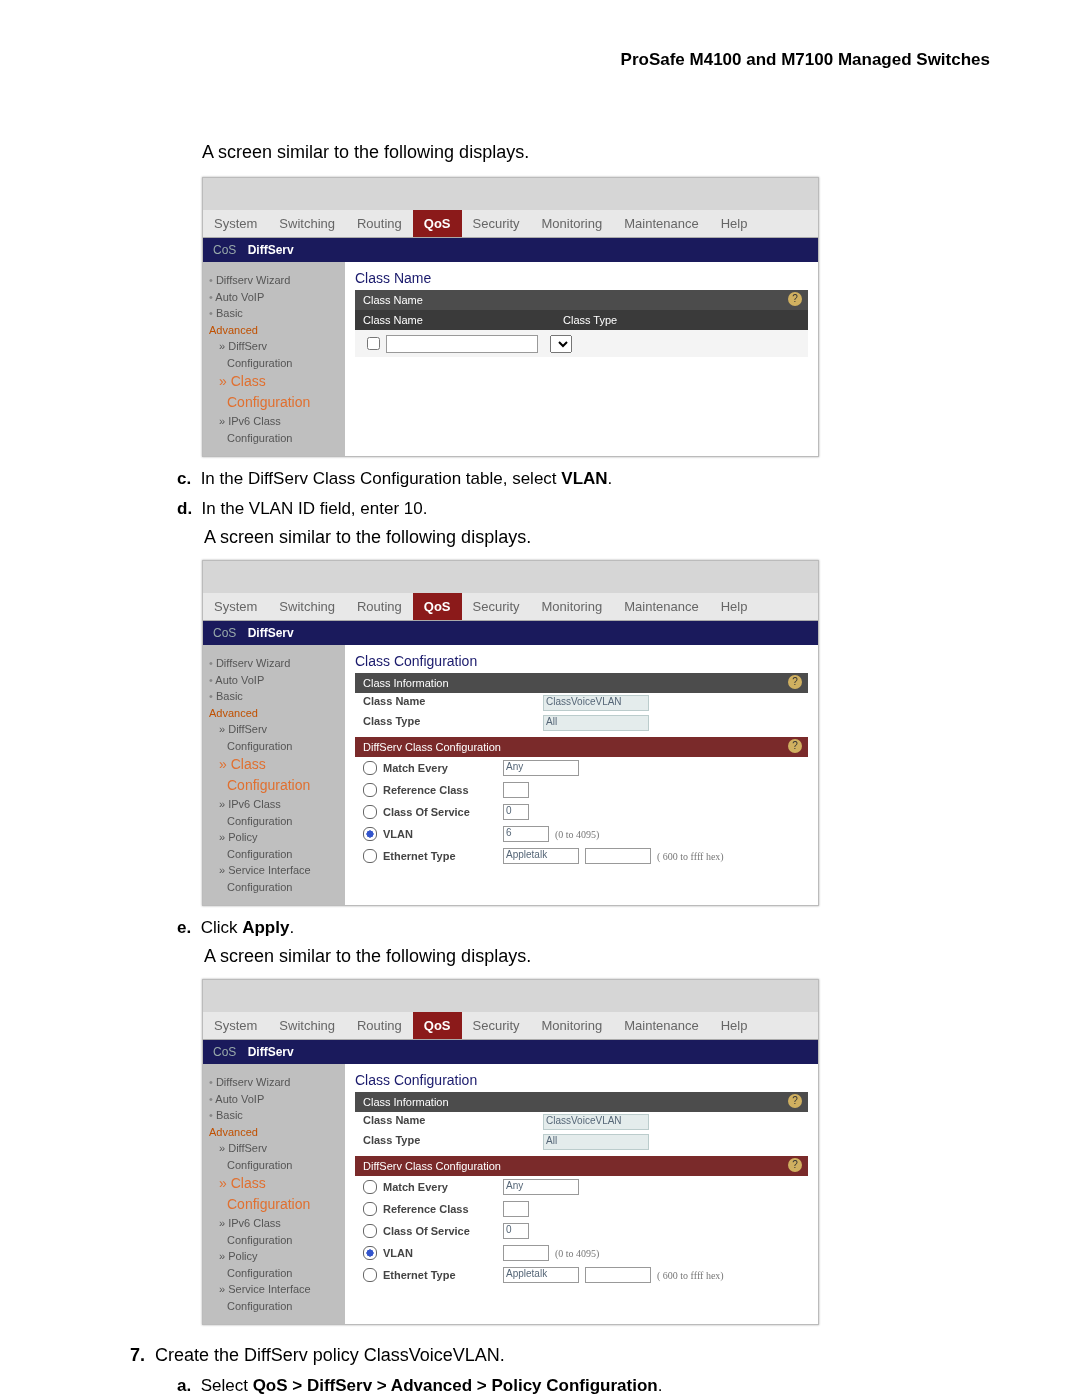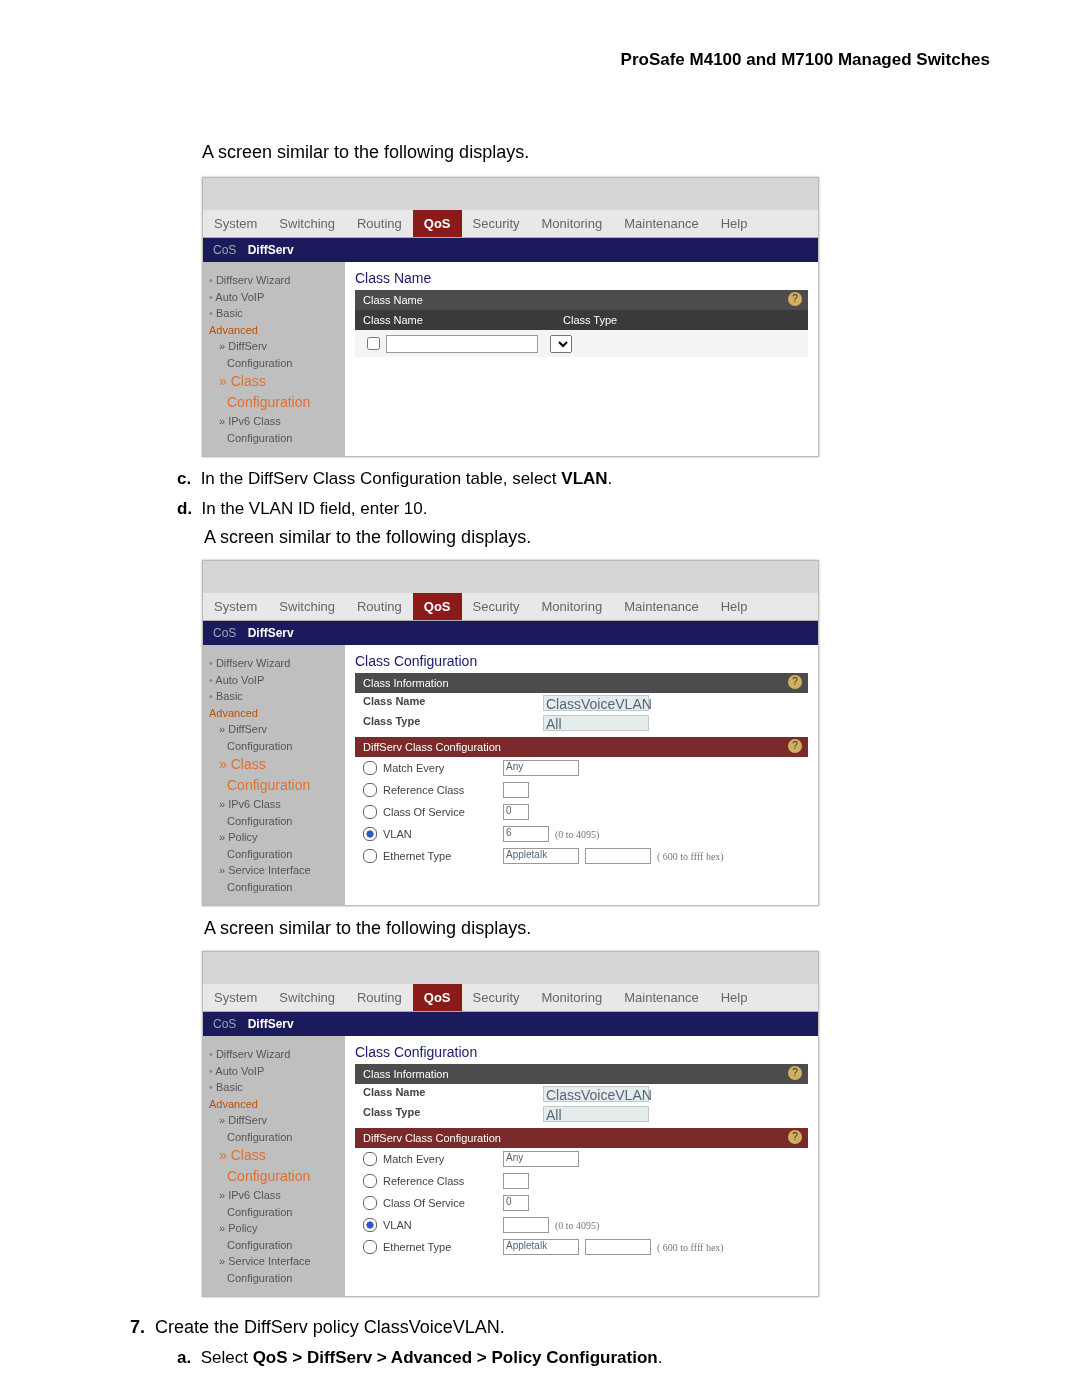--- a/index.html
+++ b/index.html
@@ -29,25 +29,25 @@
   .bar.red { background:#7a2a2a; }
   .bar .q { position:absolute; right:6px; top:2px; background:#d0b060; color:#333; width:14px; height:14px; border-radius:7px; text-align:center; font-size:10px; line-height:14px; }
   .head2 { background:#3a3a3a; color:#fff; font-size:11px; padding:4px 8px; display:flex; }
   .head2 .c1 { width:200px; }
   .row2 { display:flex; padding:4px 8px; background:#f4f4f4; font-size:11px; align-items:center; }
   .row2 input[type=checkbox]{ margin-right:6px; }
   .row2 .tf { width:150px; height:16px; border:1px solid #999; background:#fff; margin-right:12px; }
   .row2 select { height:18px; font-size:11px; }
   .info-row { display:flex; font-size:11px; padding:2px 8px; }
   .info-row .lab { width:140px; font-weight:bold; }
-  .info-row .vbox { width:100px; height:14px; background:#e4ecec; border:1px solid #bcc; font-size:14px; padding:0 2px; color:#567; }
+  .info-row .vbox { width:100px; height:14px; background:#e4ecec; border:1px solid #bcc; font-size:10px; padding:0 2px; color:#567; }
   .cfgrow { display:flex; align-items:center; font-size:11px; padding:3px 8px; }
   .cfgrow .r { width:12px; height:12px; border:1px solid #666; border-radius:6px; margin-right:6px; background:#fff; display:inline-block; }
   .cfgrow .r.on { background:radial-gradient(#3355cc 40%, #fff 45%); }
-  .cfgrow .lab { width:120px; font-weight:normal; }
+  .cfgrow .lab { width:120px; font-weight:bold; }
   .cfgrow .fld { width:70px; height:14px; border:1px solid #999; background:#fff; font-size:10px; padding:0 2px; color:#567; display:inline-block; margin-right:6px;}
   .cfgrow .hint { color:#777; font-size:10px;font-family:Liberation Serif, serif; }
 </style>
 </head>
 <body>
 
 <div class="page">
 
   <div class="header-right">ProSafe M4100 and M7100 Managed Switches</div>
 
@@ -178,20 +178,24 @@
             <span class="r"></span>
             <span class="lab">Ethernet Type</span>
             <span class="fld">Appletalk</span>
             <span class="fld" style="width:60px;"></span>
             <span class="hint">( 600 to ffff hex)</span>
           </div>
       </div>
     </div>
   </div>
 
+  <div class="sub-item">
+    <span class="m">e.</span>
+    &nbsp;<span>Click </span><span class="m">Apply</span><span>.</span>
+  </div>
   <div class="sub-text">A screen similar to the following displays.</div>
 
   <div class="screenshot">
     <div class="tabrow">
       <div>System</div>
       <div>Switching</div>
       <div>Routing</div>
       <div class="act">QoS</div>
       <div>Security</div>
       <div>Monitoring</div>

